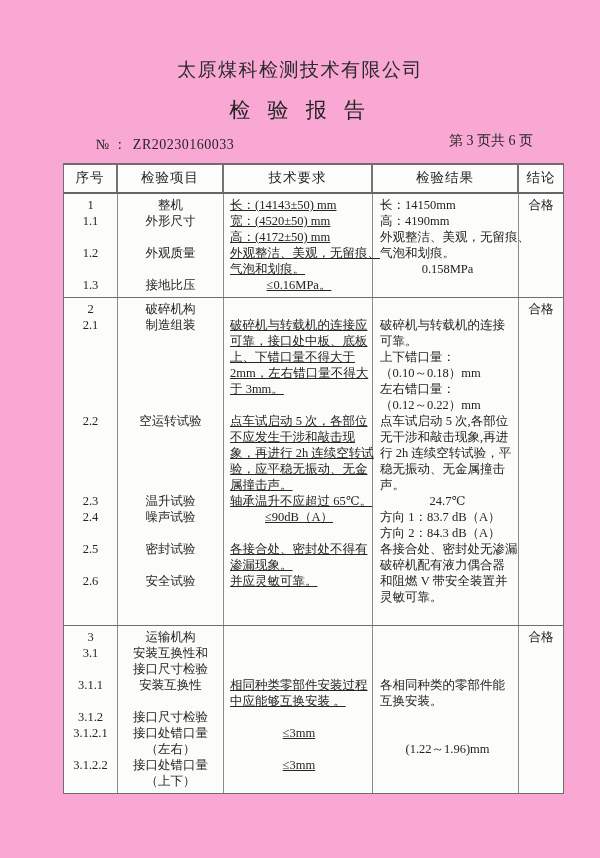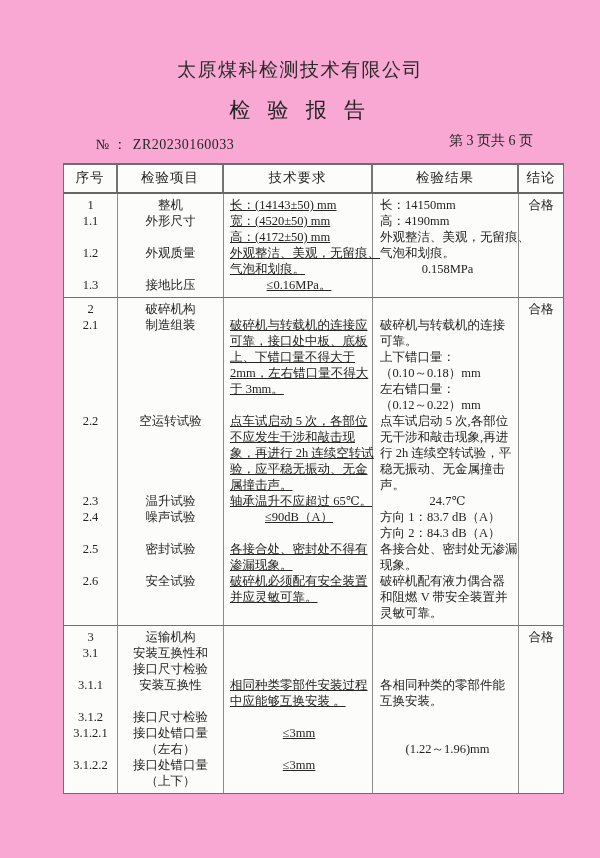--- a/index.html
+++ b/index.html
@@ -207,42 +207,40 @@
             <div class="ln">点车试启动 5 次，各部位</div>
             <div class="ln">不应发生干涉和敲击现</div>
             <div class="ln">象，再进行 2h 连续空转试</div>
             <div class="ln">验，应平稳无振动、无金</div>
             <div class="ln">属撞击声。</div>
             <div class="ln">轴承温升不应超过 65℃。</div>
             <div class="ln c">≤90dB（A）</div>
             <div class="ln"></div>
             <div class="ln">各接合处、密封处不得有</div>
             <div class="ln">渗漏现象。</div>
-            <div class="ln">破碎机必须配有安全装置</div>
             <div class="ln">并应灵敏可靠。</div>
             <div class="ln"></div>
           </div>
           <div class="col col-res w3">
             <div class="ln"></div>
             <div class="ln">破碎机与转载机的连接</div>
             <div class="ln">可靠。</div>
             <div class="ln">上下错口量：</div>
             <div class="ln">（0.10～0.18）mm</div>
             <div class="ln">左右错口量：</div>
             <div class="ln">（0.12～0.22）mm</div>
             <div class="ln">点车试启动 5 次,各部位</div>
             <div class="ln">无干涉和敲击现象,再进</div>
             <div class="ln">行 2h 连续空转试验，平</div>
             <div class="ln">稳无振动、无金属撞击</div>
             <div class="ln">声。</div>
             <div class="ln c">24.7℃</div>
             <div class="ln">方向 1：83.7 dB（A）</div>
             <div class="ln">方向 2：84.3 dB（A）</div>
             <div class="ln">各接合处、密封处无渗漏</div>
-            <div class="ln">现象。</div>
             <div class="ln">破碎机配有液力偶合器</div>
             <div class="ln">和阻燃 V 带安全装置并</div>
             <div class="ln">灵敏可靠。</div>
           </div>
           <div class="col col-concl w4">
             <div class="ln">合格</div>
           </div>
         </div>
         <div class="section">
           <div class="col col-no w0">

